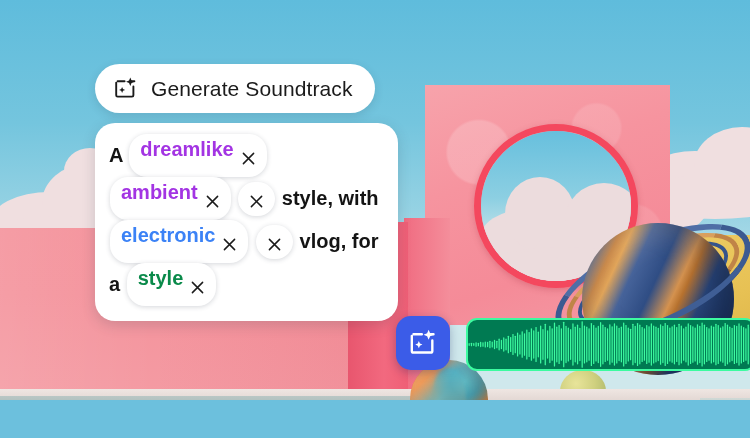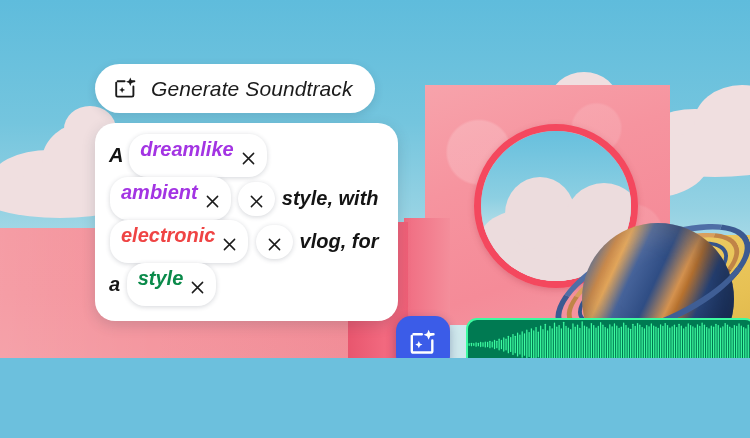--- a/index.html
+++ b/index.html
@@ -2,21 +2,21 @@
 <html><head>
 <meta charset="utf-8">
 <style>
   * { margin:0; padding:0; box-sizing:border-box; }
   html,body { width:750px; height:438px; overflow:hidden; }
   body {
     font-family:"Liberation Sans", sans-serif;
     background:#6cc0dd;
     position:relative;
   }
-  #stage { position:absolute; inset:0; width:750px; height:358px; overflow:hidden;font-style:italic; }
+  #stage { position:absolute; inset:0; width:750px; height:400px; overflow:hidden; }
 
   
   .scene { position:absolute; inset:0; }
 
   .sky {
     position:absolute; left:0; top:0; width:750px; height:438px;
     background:linear-gradient(180deg,#5fbcdc 0%,#74c5de 28%,#95d2e3 48%,#b9e0ea 62%,#cfe8ec 72%);
   }
 
   
@@ -198,21 +198,21 @@
     background:#ffffff; border-radius:18px;
     padding:3px 11px 16px 11px;
     box-shadow:0 1px 5px rgba(40,50,70,0.20);
     margin:0 1px;
     vertical-align:middle;
     cursor:pointer;
     position:relative; top:-1px;
   }
   .tag-label { font-weight:700; font-size:20px; line-height:24px; }
   .tag.mood .tag-label   { color:#a334e3; }
-  .tag.genre .tag-label  { color:#ef4444; }
+  .tag.genre .tag-label  { color:#3b82f6; }
   .tag.usecase .tag-label{ color:#0a8a4a; }
   .tag-x { width:15px; height:15px; flex:0 0 15px; cursor:pointer; }
 
   .audio-btn {
     position:absolute; left:396px; top:316px; width:54px; height:54px;
     background:#3b5ce8; border-radius:15px;
     display:flex; align-items:center; justify-content:center;
     box-shadow:0 3px 10px rgba(20,30,90,0.3);
     cursor:pointer;
   }

